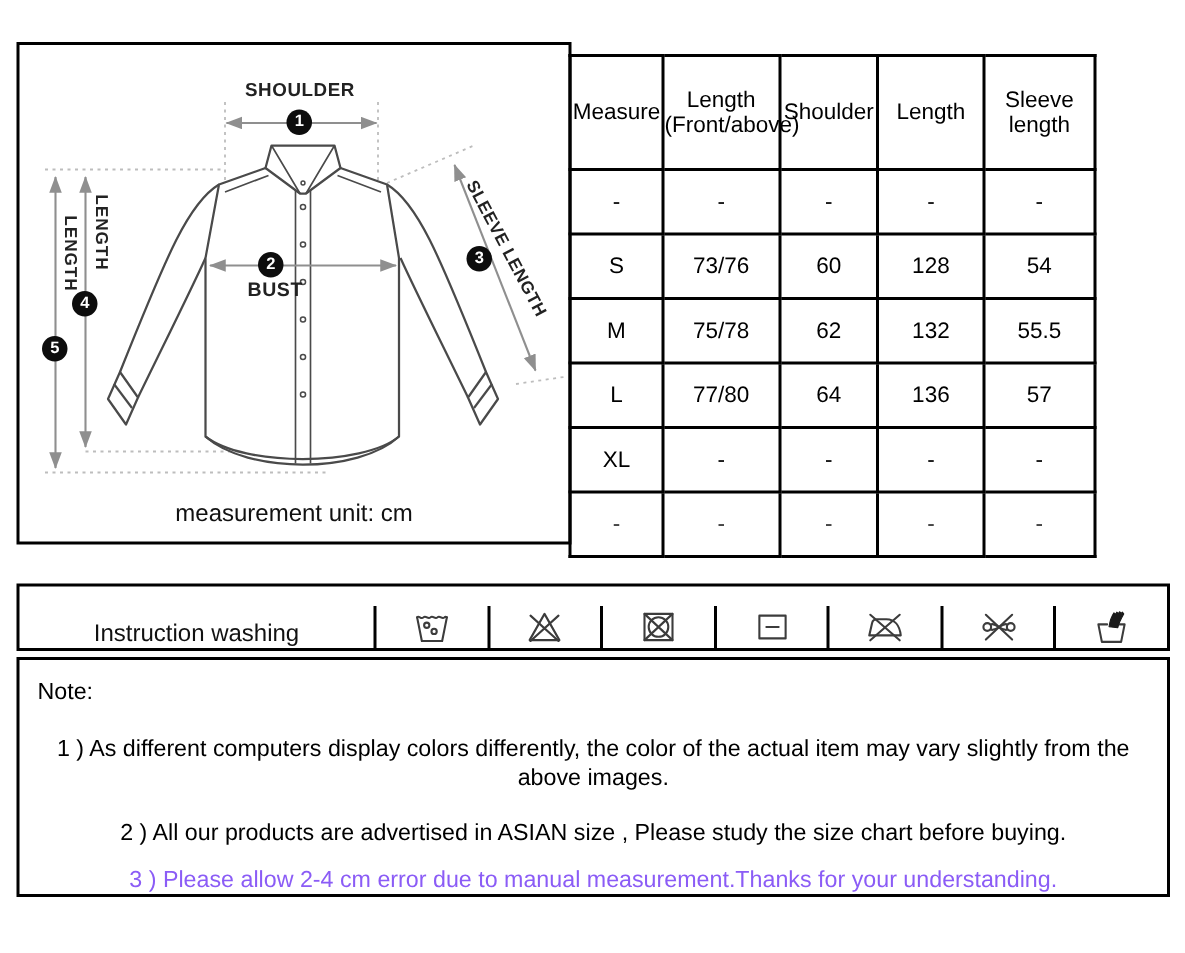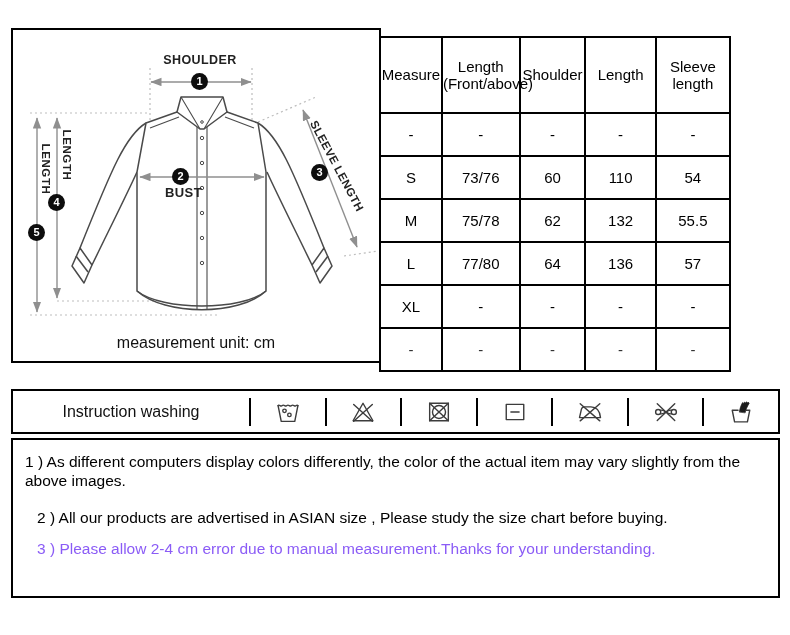--- a/index.html
+++ b/index.html
@@ -40,40 +40,40 @@
     border:2px solid #000;text-align:center;vertical-align:middle;
     font-size:15px;font-weight:400;padding:0;
   }
   .size-table thead tr{height:76px;}
   .size-table tbody tr{height:43px;}
   .size-table tbody tr.small-dash{font-size:11px;color:#333;}
   .hline{display:block;line-height:1.15;}
   
   .wash-strip{
     position:absolute;left:11px;top:389px;width:769px;height:45px;
-    border:2px solid #000;box-sizing:border-box;display:flex;align-items:center;
+    border:2px solid #000;box-sizing:border-box;display:flex;align-items:flex-end;
   }
   .wash-label-cell{
     width:236px;flex:0 0 236px;display:flex;align-items:center;justify-content:center;
     font-size:16px;color:#111;
   }
   .wash-cell{
     flex:1 1 auto;border-left:2px solid #000;
     display:flex;align-items:center;justify-content:center;
   }
   .wash-cell svg{width:28px;height:28px;}
   .wicon{stroke:#3c3c3c;stroke-width:1.2;fill:none;stroke-linecap:round;stroke-linejoin:round;}
   
   .note-box{
     position:absolute;left:11px;top:438px;width:769px;height:160px;
     border:2px solid #000;box-sizing:border-box;padding:13px 12px 0 12px;
     font-size:15.5px;line-height:1.22;
   }
   .note-title{margin:0 0 19px 0;}
-  .note-p{margin:0 0 18px 0;}
+  .note-p{margin:0 0 18px 0;text-align:center;}
   .note-p.tight{margin:12px;}
   .note-red{color:#8b5cf6;}
 </style>
 </head>
 <body>
 
 <div class="page">
 
   <div class="diagram-box">
     <svg class="shirt-svg" viewBox="13 30 366 331" aria-hidden="true">
@@ -184,21 +184,21 @@
         <td>-</td>
         <td>-</td>
         <td>-</td>
         <td>-</td>
         <td>-</td>
       </tr>
       <tr>
         <td>S</td>
         <td>73/76</td>
         <td>60</td>
-        <td>110</td>
+        <td>128</td>
         <td>54</td>
       </tr>
       <tr>
         <td>M</td>
         <td>75/78</td>
         <td>62</td>
         <td>132</td>
         <td>55.5</td>
       </tr>
       <tr>
@@ -286,18 +286,19 @@
       <svg viewBox="0 0 24 24">
           <g class="wicon">
         <path d="M9.5,10.5 L4.5,10.5 L6.5,20.5 L17.5,20.5 L19.5,10.5 L16.5,10.5"></path>
         <path d="M10.6,11.8 C11,9 12.2,5.6 13.4,3.9 L14.4,4.7 L15,3.5 L16,4.3 L16.6,3.3 L17.6,4.1 L18.2,3.5 L19,4.5 C17.3,7.5 16,10.2 15.6,12.4 Z" fill="#1b1b1b" stroke="#1b1b1b" stroke-width="0.6"></path>
       </g>
         </svg>
     </div>
   </div>
 
   <div class="note-box">
+    <p class="note-title">Note:</p>
     <p class="note-p">1 ) As different computers display colors differently, the color of the actual item may vary slightly from the above images.</p>
     <p class="note-p tight">2 ) All our products are advertised in ASIAN size , Please study the size chart before buying.</p>
     <p class="note-p tight note-red">3 ) Please allow 2-4 cm error due to manual measurement.Thanks for your understanding.</p>
   </div>
 
 </div>
 
 </body></html>

